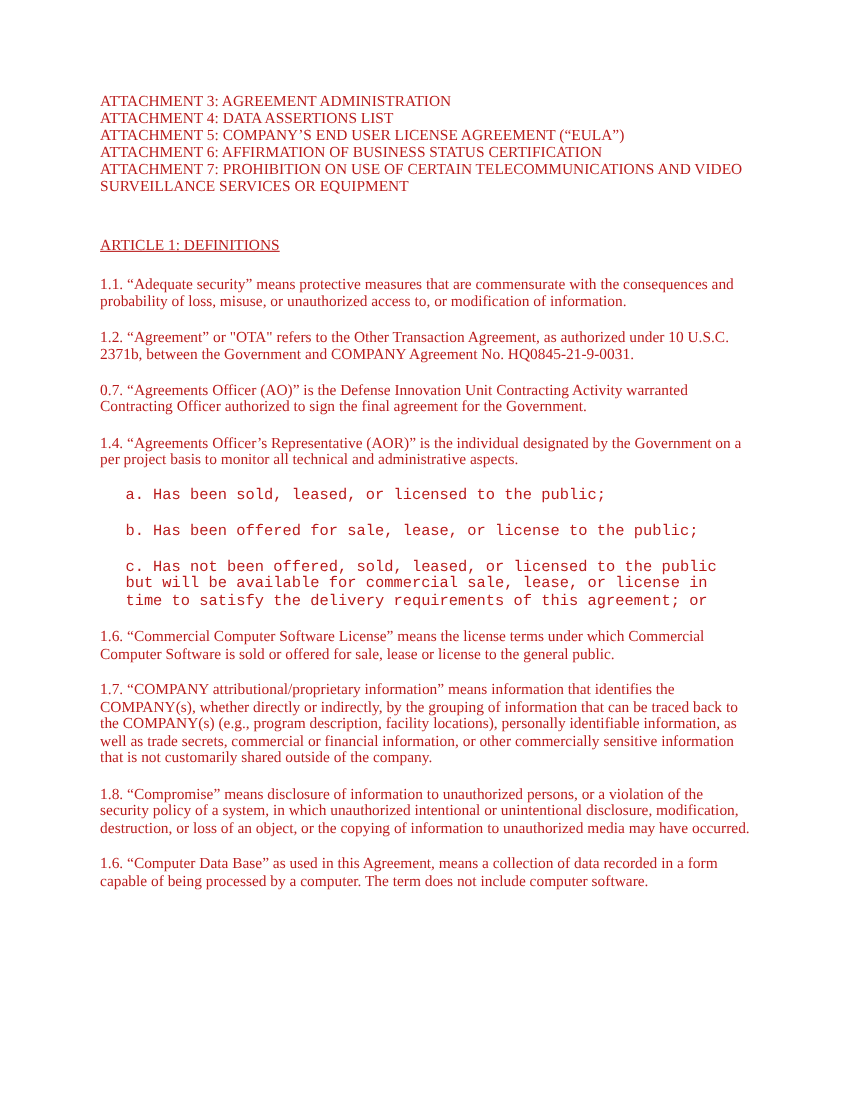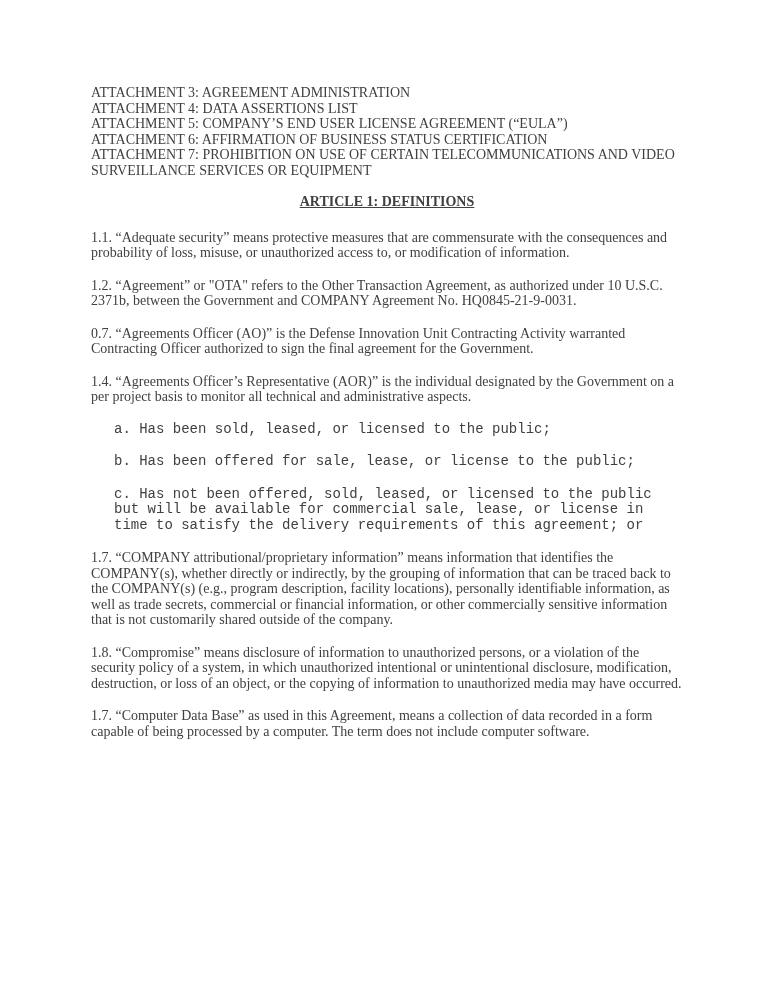--- a/index.html
+++ b/index.html
@@ -8,37 +8,36 @@
     background: #ffffff;
   }
   .page {
     position: relative;
     width: 772px;
     height: 1000px;
     background: #ffffff;
     font-family: "Liberation Serif", "DejaVu Serif", serif;
     font-size: 14px;
     line-height: 15.5px;
-    color: #404040;
+    color: #b91c1c;
     overflow: hidden;
   }
   .content {
     position: absolute;
     left: 91px;
     top: 85px;
     width: 592px;
   }
   .att-line {
     margin: 0;
   }
   .article-heading {
-    margin-top: 16px;
+    margin-top: 38px;
     margin-bottom: 20px;
-    font-weight: bold;
-    text-align: center;
+    font-weight: normal;
   }
   .article-heading .underline {
     text-decoration: underline;
   }
   .para {
     margin: 0 0 17px 0;
   }
   .para.indent {
     margin-left: 23px;
     font-family: Liberation Mono, monospace;
@@ -61,18 +60,19 @@
       </div>
     <div class="article-heading"><span class="underline">ARTICLE 1: DEFINITIONS</span></div>
     <div class="definitions">
         <p class="para">1.1. “Adequate security” means protective measures that are commensurate with the consequences and probability of loss, misuse, or unauthorized access to, or modification of information.</p>
         <p class="para">1.2. “Agreement” or "OTA" refers to the Other Transaction Agreement, as authorized under 10 U.S.C. 2371b, between the Government and COMPANY Agreement No. HQ0845-21-9-0031.</p>
         <p class="para">0.7. “Agreements Officer (AO)” is the Defense Innovation Unit Contracting Activity warranted Contracting Officer authorized to sign the final agreement for the Government.</p>
         <p class="para">1.4. “Agreements Officer’s Representative (AOR)” is the individual designated by the Government on a per project basis to monitor all technical and administrative aspects.</p>
         <p class="para indent">a. Has been sold, leased, or licensed to the public;</p>
         <p class="para indent">b. Has been offered for sale, lease, or license to the public;</p>
         <p class="para indent">c. Has not been offered, sold, leased, or licensed to the public but will be available for commercial sale, lease, or license in time to satisfy the delivery requirements of this agreement; or</p>
+        <p class="para">1.6. “Commercial Computer Software License” means the license terms under which Commercial Computer Software is sold or offered for sale, lease or license to the general public.</p>
         <p class="para">1.7. “COMPANY attributional/proprietary information” means information that identifies the COMPANY(s), whether directly or indirectly, by the grouping of information that can be traced back to the COMPANY(s) (e.g., program description, facility locations), personally identifiable information, as well as trade secrets, commercial or financial information, or other commercially sensitive information that is not customarily shared outside of the company.</p>
         <p class="para">1.8. “Compromise” means disclosure of information to unauthorized persons, or a violation of the security policy of a system, in which unauthorized intentional or unintentional disclosure, modification, destruction, or loss of an object, or the copying of information to unauthorized media may have occurred.</p>
-        <p class="para">1.7. “Computer Data Base” as used in this Agreement, means a collection of data recorded in a form capable of being processed by a computer. The term does not include computer software.</p>
+        <p class="para">1.6. “Computer Data Base” as used in this Agreement, means a collection of data recorded in a form capable of being processed by a computer. The term does not include computer software.</p>
       </div>
   </div>
 </div>
 
 </body></html>

